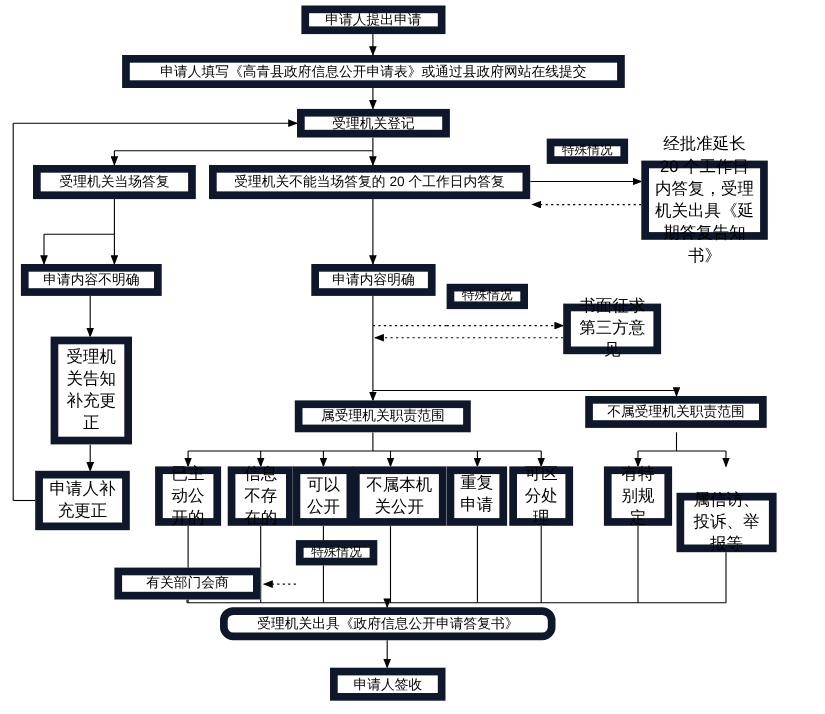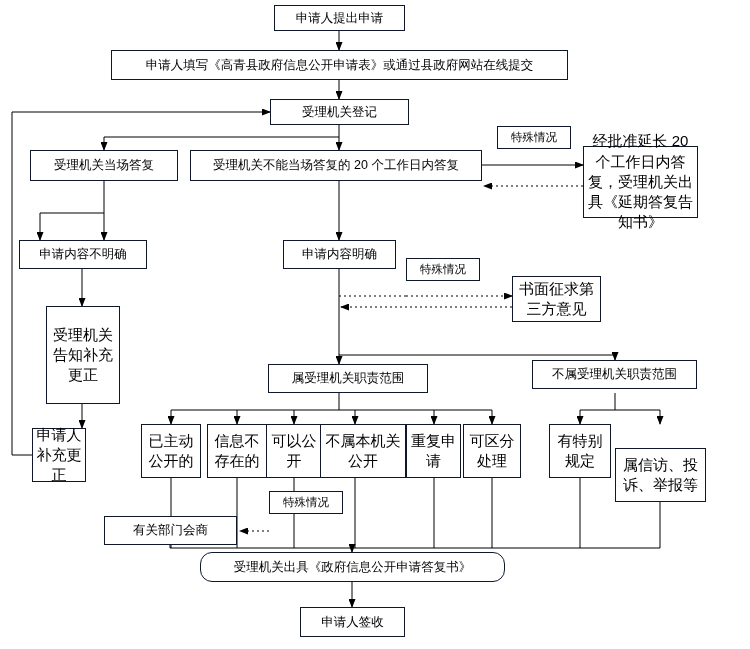--- a/index.html
+++ b/index.html
@@ -7,21 +7,21 @@
     width:750px;height:649px;
     background:#ffffff;
     font-family:"Liberation Sans","DejaVu Sans",sans-serif;
     color:#000;
     position:relative;
     overflow:hidden;
   }
   #stage{position:absolute;left:0;top:0;width:750px;height:649px;}
   .node{
     position:absolute;
-    border:1px solid #0f172a;
+    border:7px solid #0f172a;
     background:#fff;
     box-sizing:border-box;
     display:flex;
     align-items:center;
     justify-content:center;
     text-align:center;
     font-size:12.5px;
     line-height:1.35;
     padding:2px 3px;
     z-index:3;
@@ -162,21 +162,21 @@
   </div>
 
   <div class="node small" style="left:512px;top:276px;width:89px;height:46px;">
     <span>书面征求第三方意见</span>
   </div>
 
   <div class="node small" style="left:46px;top:306px;width:74px;height:98px;">
     <span>受理机关告知补充更正</span>
   </div>
 
-  <div class="node small" style="left:32px;top:428px;width:54px;height:54px;justify-content:flex-end;">
+  <div class="node small" style="left:32px;top:428px;width:86px;height:54px;justify-content:flex-end;">
     <span>申请人补充更正</span>
   </div>
 
   <div class="node" style="left:268px;top:364px;width:160px;height:29px;">
     <span>属受理机关职责范围</span>
   </div>
 
   <div class="node" style="left:532px;top:360px;width:165px;height:29px;">
     <span>不属受理机关职责范围</span>
   </div>
@@ -190,21 +190,21 @@
   </div>
 
   <div class="node small" style="left:266px;top:424px;width:56px;height:54px;">
     <span>可以公开</span>
   </div>
 
   <div class="node small" style="left:320px;top:424px;width:86px;height:54px;">
     <span>不属本机关公开</span>
   </div>
 
-  <div class="node small" style="left:406px;top:424px;width:55px;height:54px;">
+  <div class="node small" style="left:406px;top:424px;width:55px;height:54px;font-family:Liberation Mono, monospace;">
     <span>重复申请</span>
   </div>
 
   <div class="node small" style="left:463px;top:424px;width:58px;height:54px;">
     <span>可区分处理</span>
   </div>
 
   <div class="node small" style="left:549px;top:424px;width:62px;height:54px;">
     <span>有特别规定</span>
   </div>

